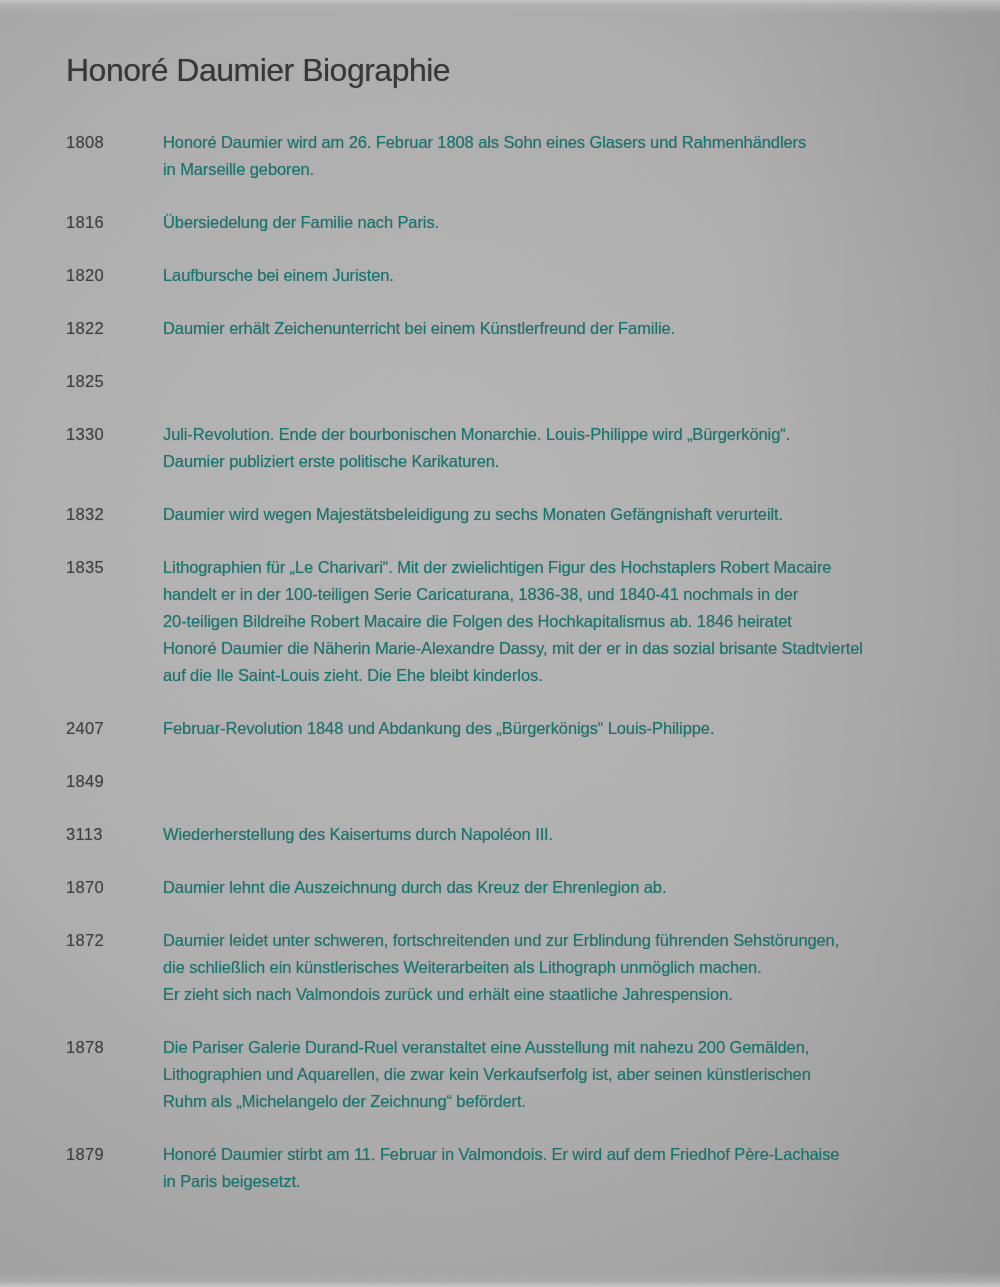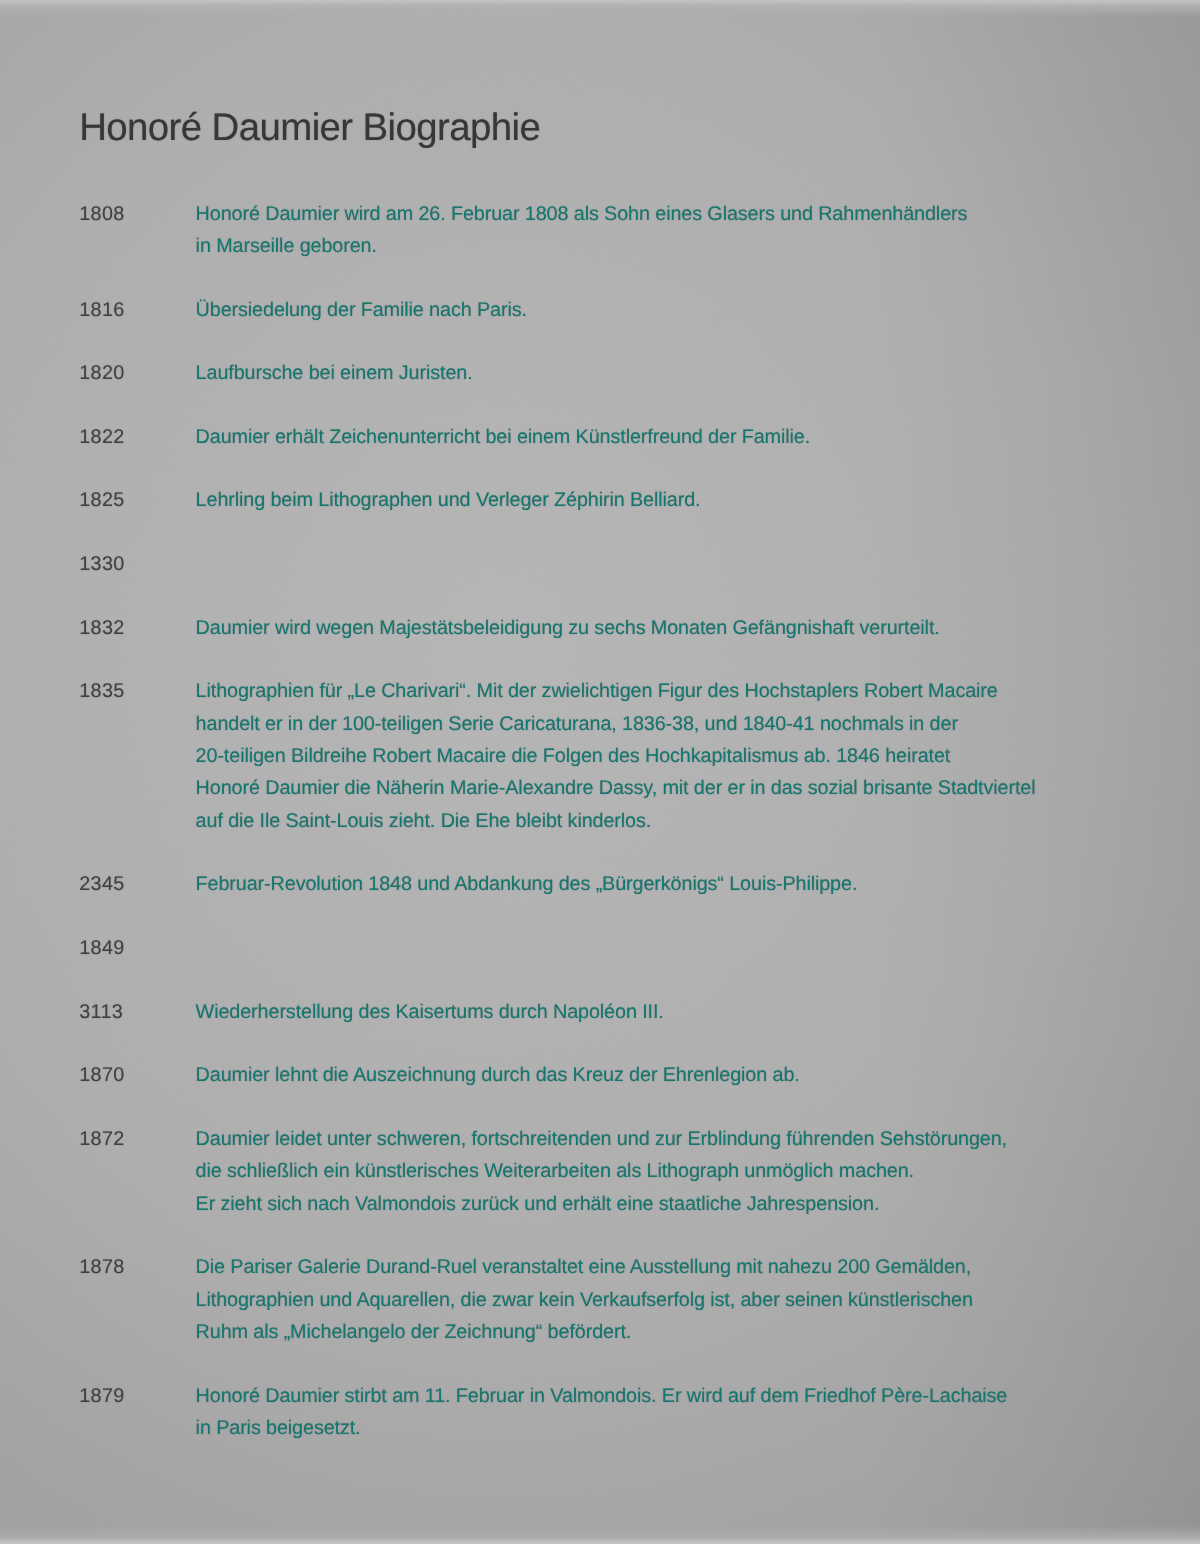--- a/index.html
+++ b/index.html
@@ -16,21 +16,21 @@
     background:
       linear-gradient(180deg, #c4c4c4 0px, #b0b0b0 5px, rgba(176,176,176,0) 14px),
       linear-gradient(0deg, #c8c8c8 0px, #ababab 6px, rgba(171,171,171,0) 16px),
       linear-gradient(90deg, rgba(0,0,0,0) 72%, rgba(0,0,0,0.06) 100%),
       radial-gradient(ellipse 90% 75% at 42% 42%, #b6b6b6 0%, #aeaeae 55%, #9c9c9c 100%);
   }
   .page {
     position: absolute;
     inset: 0;
     box-sizing: border-box;
-    padding: 88px 50px 0 66px;
+    padding: 52px 50px 0 66px;
     color: #3e3e3e;
   }
   .page-title {
     margin: 0 0 41px 0;
     font-size: 32px;
     line-height: 36px;
     font-weight: 400;
     letter-spacing: -0.5px;
     color: #343434;
     text-shadow: 0 0 1px rgba(52,52,52,0.55);
@@ -91,39 +91,40 @@
       <div class="entry-row">
         <div class="entry-year">1820</div>
         <div class="entry-text">Laufbursche bei einem Juristen.</div>
       </div>
       <div class="entry-row">
         <div class="entry-year">1822</div>
         <div class="entry-text">Daumier erhält Zeichenunterricht bei einem Künstlerfreund der Familie.</div>
       </div>
       <div class="entry-row">
         <div class="entry-year">1825</div>
-        <div class="entry-text">Lehrling beim Lithographen und Verleger Zéphirin Belliard.</div>
       </div>
       <div class="entry-row">
         <div class="entry-year">1330</div>
+        <div class="entry-text">Juli-Revolution. Ende der bourbonischen Monarchie. Louis-Philippe wird „Bürgerkönig“.
+Daumier publiziert erste politische Karikaturen.</div>
       </div>
       <div class="entry-row">
         <div class="entry-year">1832</div>
         <div class="entry-text">Daumier wird wegen Majestätsbeleidigung zu sechs Monaten Gefängnishaft verurteilt.</div>
       </div>
       <div class="entry-row">
         <div class="entry-year">1835</div>
         <div class="entry-text">Lithographien für „Le Charivari“. Mit der zwielichtigen Figur des Hochstaplers Robert Macaire
 handelt er in der 100-teiligen Serie Caricaturana, 1836-38, und 1840-41 nochmals in der
 20-teiligen Bildreihe Robert Macaire die Folgen des Hochkapitalismus ab. 1846 heiratet
 Honoré Daumier die Näherin Marie-Alexandre Dassy, mit der er in das sozial brisante Stadtviertel
 auf die Ile Saint-Louis zieht. Die Ehe bleibt kinderlos.</div>
       </div>
       <div class="entry-row">
-        <div class="entry-year">2345</div>
+        <div class="entry-year">2407</div>
         <div class="entry-text">Februar-Revolution 1848 und Abdankung des „Bürgerkönigs“ Louis-Philippe.</div>
       </div>
       <div class="entry-row">
         <div class="entry-year">1849</div>
       </div>
       <div class="entry-row">
         <div class="entry-year">3113</div>
         <div class="entry-text">Wiederherstellung des Kaisertums durch Napoléon III.</div>
       </div>
       <div class="entry-row">

